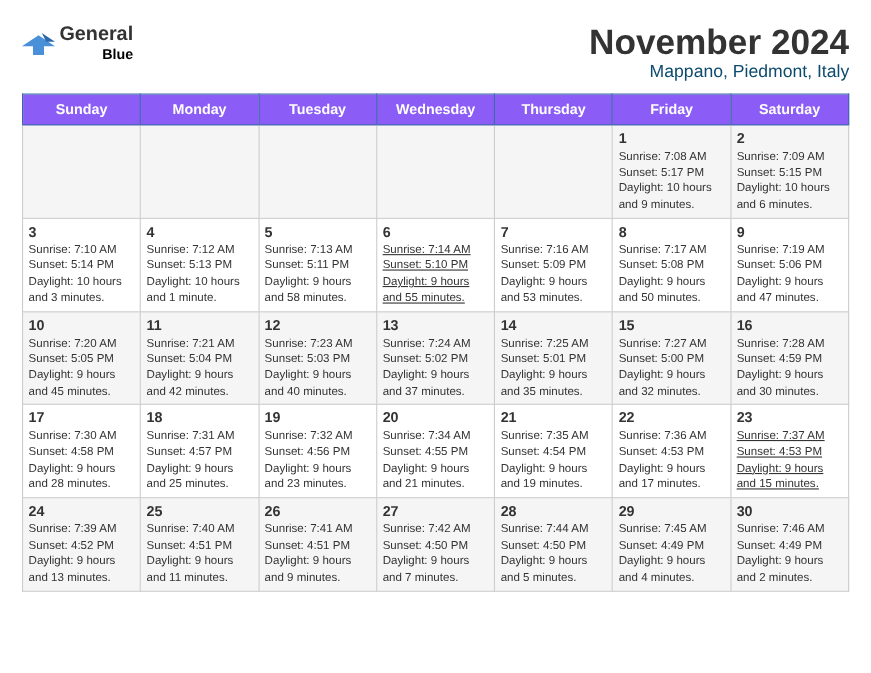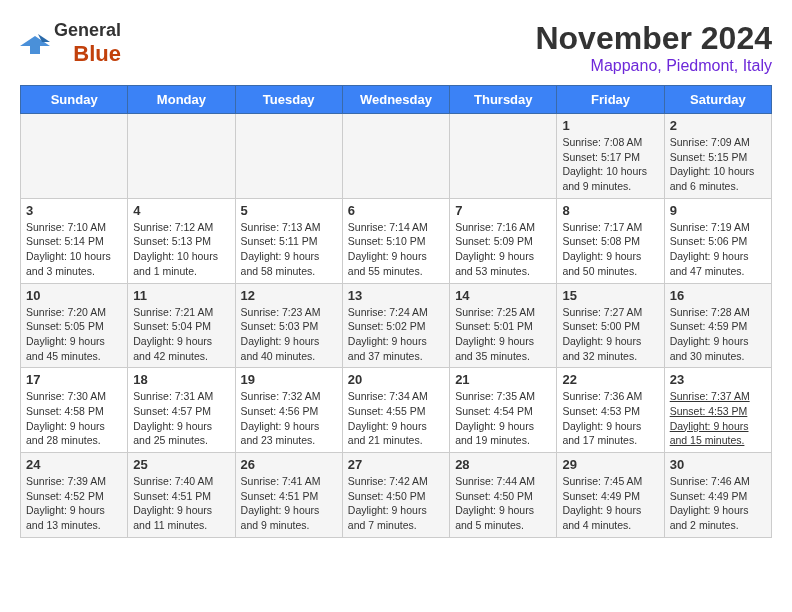--- a/index.html
+++ b/index.html
@@ -21,46 +21,46 @@
       align-items: center;
       gap: 4px;
       text-align: right;
     }
     .logo-text-general {
       font-size: 18px;
       font-weight: bold;
       color: #333;
     }
     .logo-text-blue {
-      font-size: 22px;
-      font-weight: bold;
-      color: #c2410c;
+      font-size: 13px;
+      font-weight: bold;
+      color: #000000;
     }
     .logo-bird {
       width: 30px;
       height: 24px;
     }
     .title-area {
       text-align: right;
     }
     .month-title {
       font-size: 32px;
       font-weight: bold;
       color: #333;
     }
     .location-title {
       font-size: 16px;
-      color: #6d28d9;
+      color: #0c4a6e;
     }
     table {
       width: 100%;
       border-collapse: collapse;
     }
     thead tr th {
-      background-color: #3b82f6;
+      background-color: #8b5cf6;
       color: #fff;
       text-align: center;
       padding: 6px 4px;
       font-size: 13px;
       font-weight: bold;
       border: 1px solid #3a6aaa;
     }
     tbody tr td {
       vertical-align: top;
       padding: 4px 5px;
@@ -158,21 +158,21 @@
 Daylight: 10 hours and 1 minute.</div>
         </td>
         <td>
           <div class="day-number">5</div>
           <div class="day-info" style="white-space: pre-line;">Sunrise: 7:13 AM
 Sunset: 5:11 PM
 Daylight: 9 hours and 58 minutes.</div>
         </td>
         <td>
           <div class="day-number">6</div>
-          <div class="day-info" style="white-space: pre-line;">Sunrise: 7:14 AM
+          <div class="day-info" style="white-space: pre-line; text-decoration: underline;">Sunrise: 7:14 AM
 Sunset: 5:10 PM
 Daylight: 9 hours and 55 minutes.</div>
         </td>
         <td>
           <div class="day-number">7</div>
           <div class="day-info" style="white-space: pre-line;">Sunrise: 7:16 AM
 Sunset: 5:09 PM
 Daylight: 9 hours and 53 minutes.</div>
         </td>
         <td>

